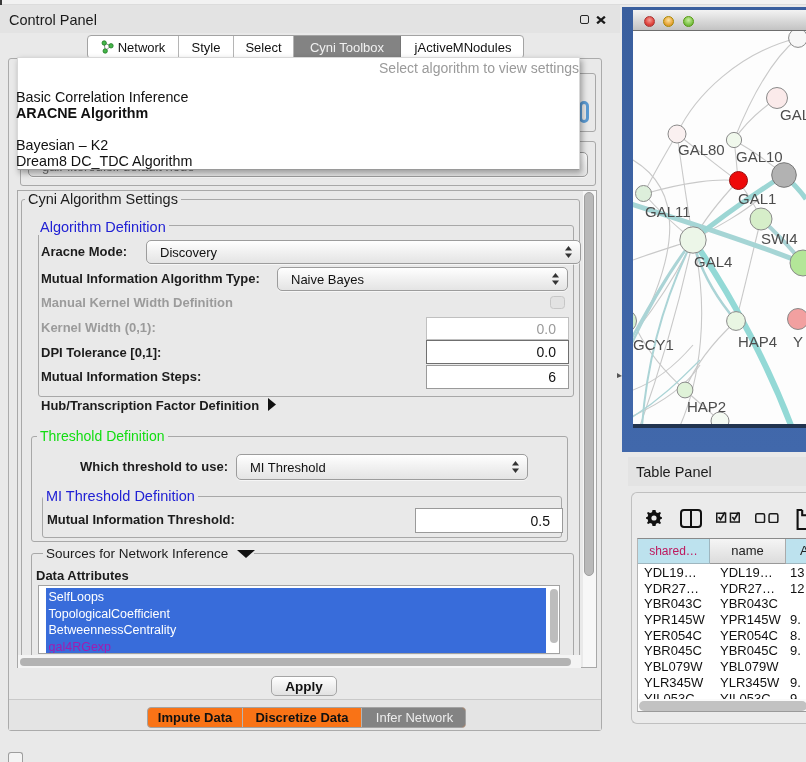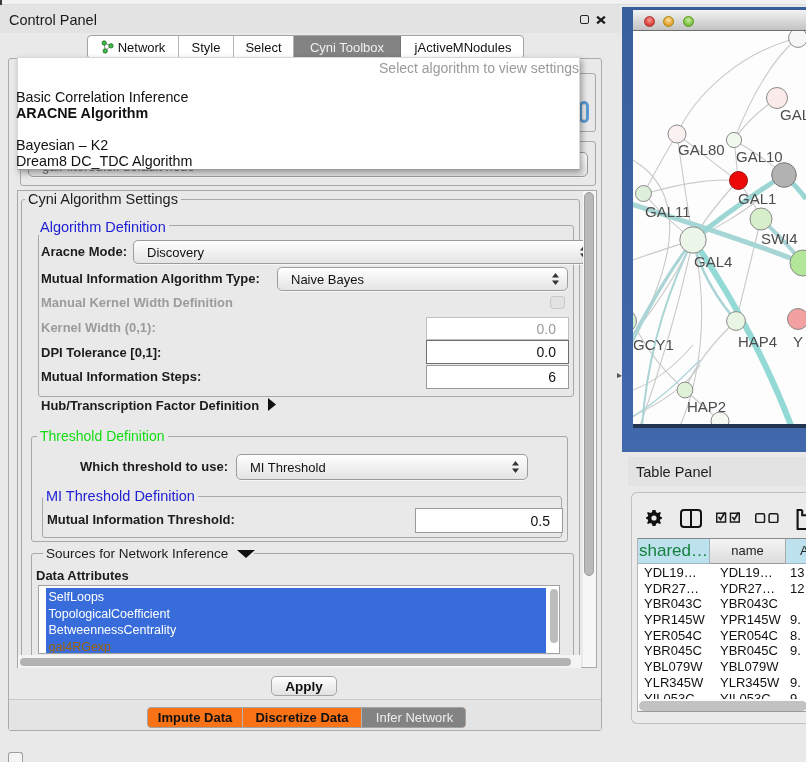--- a/index.html
+++ b/index.html
@@ -60,21 +60,21 @@
 
 <div class="abs" style="left:17px;top:190px;width:580px;height:478px;border:1px solid #a8a8a8;box-sizing:border-box;background:#e9e9e9;"></div>
 
 <div class="tbox" style="left:21px;top:199px;width:557px;height:462px;"></div>
 <div class="tlabel" style="left:25px;top:191px;color:#1c1c1c;font-size:14.5px;">Cyni Algorithm Settings</div>
 
 <div class="tbox" style="left:38px;top:225px;width:534px;height:170px;"></div>
 <div class="tlabel" style="left:37px;top:219px;color:#2121d4;font-size:14.5px;">Algorithm Definition</div>
 
 <div class="lbl bold" style="left:41px;top:244px;">Aracne Mode:</div>
-<div class="combo" style="left:133px;top:240px;width:433px;height:22px;padding-left:28px;">
+<div class="combo" style="left:146px;top:240px;width:433px;height:22px;">
     <span class="ct">Discovery</span>
   <svg class="spin" viewBox="0 0 9 12">
       <path d="M4.5 0 L8 4.5 L1 4.5 Z" fill="#333"></path>
       <path d="M4.5 12 L8 7.5 L1 7.5 Z" fill="#333"></path>
     </svg>
 </div>
 
 <div class="lbl bold" style="left:41px;top:271px;">Mutual Information Algorithm Type:</div>
 <div class="combo" style="left:277px;top:267px;width:289px;height:22px;">
     <span class="ct">Naive Bayes</span>
@@ -132,21 +132,21 @@
     <path d="M0 0 L18 0 L9 8 Z" fill="#111"></path>
   </svg>
 
 <div class="lbl bold" style="left:36px;top:568px;">Data Attributes</div>
 
 <div class="abs" style="left:38px;top:585px;width:522px;height:69px;background:#fff;border:1px solid #a2a2a2;box-sizing:border-box;overflow:hidden;">
   <div class="abs" style="left:6.5px;top:2px;width:500px;height:66px;background:#386cda;"></div>
   <div class="abs" style="left:9.5px;top:4px;font-size:12.5px;color:#fff;">SelfLoops</div>
   <div class="abs" style="left:9.5px;top:20.5px;font-size:12.5px;color:#fff;">TopologicalCoefficient</div>
   <div class="abs" style="left:9.5px;top:37px;font-size:12.5px;color:#fff;">BetweennessCentrality</div>
-  <div class="abs" style="left:9.5px;top:53.5px;font-size:12.5px;color:#a16207;">gal4RGexp</div>
+  <div class="abs" style="left:9.5px;top:53.5px;font-size:12.5px;color:#a21caf;">gal4RGexp</div>
   <div class="abs" style="left:511px;top:3px;width:8px;height:54px;background:#bdbdbd;border-radius:5px;"></div>
 </div>
 
 <div class="abs" style="left:18px;top:655px;width:563px;height:13px;background:#f4f4f4;"></div>
 <div class="abs" style="left:20px;top:658px;width:551px;height:8px;background:#b3b3b3;border-radius:4px;"></div>
 
 <div class="abs" style="left:583px;top:191px;width:13px;height:476px;background:#f7f7f7;"></div>
 <div class="abs" style="left:584px;top:192px;width:10px;height:384px;background:#b9b9b9;border:1px solid #9f9f9f;border-radius:6px;box-sizing:border-box;"></div>
 
 <div class="abs" style="left:271px;top:676px;width:66px;height:20px;border:1px solid #a5a5a5;border-radius:5px;background:linear-gradient(#ffffff,#eeeeee 55%,#e2e2e2);display:flex;align-items:center;justify-content:center;font-size:13.5px;font-weight:bold;color:#111;box-sizing:border-box;">Apply</div>
@@ -277,21 +277,21 @@
 </svg>
 <svg class="abs" style="left:755px;top:513px;" width="24" height="10" viewBox="0 0 24 10">
   <rect x="0.75" y="0.75" width="8.8" height="8.8" rx="1.5" fill="none" stroke="#1a1a1a" stroke-width="1.5"></rect>
   <rect x="14.05" y="0.75" width="8.8" height="8.8" rx="1.5" fill="none" stroke="#1a1a1a" stroke-width="1.5"></rect>
 </svg>
 <svg class="abs" style="left:796px;top:509px;" width="10" height="21" viewBox="0 0 10 21">
   <path d="M6.2 1 L1.6 1 L1.6 20 L10 20 M6.2 1 L6.2 6.2 L10 6.2" fill="none" stroke="#111" stroke-width="2.1"></path>
 </svg>
 
 <div class="abs" style="left:637px;top:538px;width:169px;height:174px;background:#fff;border-top:1px solid #8a8a8a;border-left:1px solid #b5b5b5;border-bottom:1px solid #9a9a9a;box-sizing:border-box;overflow:hidden;">
-  <div class="abs" style="left:0;top:0;width:72px;height:25px;background:#bde2ee;border-right:1px solid #9fb6bf;border-bottom:1px solid #9fb6bf;box-sizing:border-box;text-align:center;line-height:24px;font-size:17px;color:#15803d;">shared…</div>
+  <div class="abs" style="left:0;top:0;width:72px;height:25px;background:#bde2ee;border-right:1px solid #9fb6bf;border-bottom:1px solid #9fb6bf;box-sizing:border-box;text-align:center;line-height:24px;font-size:12px;color:#be185d;">shared…</div>
   <div class="abs" style="left:72px;top:0;width:76px;height:25px;background:linear-gradient(#f5f5f5,#dcdcdc);border-right:1px solid #aaa;border-bottom:1px solid #999;box-sizing:border-box;text-align:center;line-height:24px;font-size:13px;color:#222;">name</div>
   <div class="abs" style="left:148px;top:0;width:21px;height:25px;background:#bde2ee;border-bottom:1px solid #9fb6bf;box-sizing:border-box;font-size:13px;color:#222;text-align:left;line-height:24px;padding-left:14px;overflow:hidden;">A</div>
   <div class="abs" style="left:0;top:25px;width:169px;font-size:13px;color:#111;">
     <div style="height:15.7px;position:relative;">
         <span class="abs" style="left:6px;top:1px;">YDL19…</span>
         <span class="abs" style="left:82px;top:1px;">YDL19…</span>
         <span class="abs" style="left:152px;top:1px;">13</span>
       </div>
     <div style="height:15.7px;position:relative;">
         <span class="abs" style="left:6px;top:1px;">YDR27…</span>

